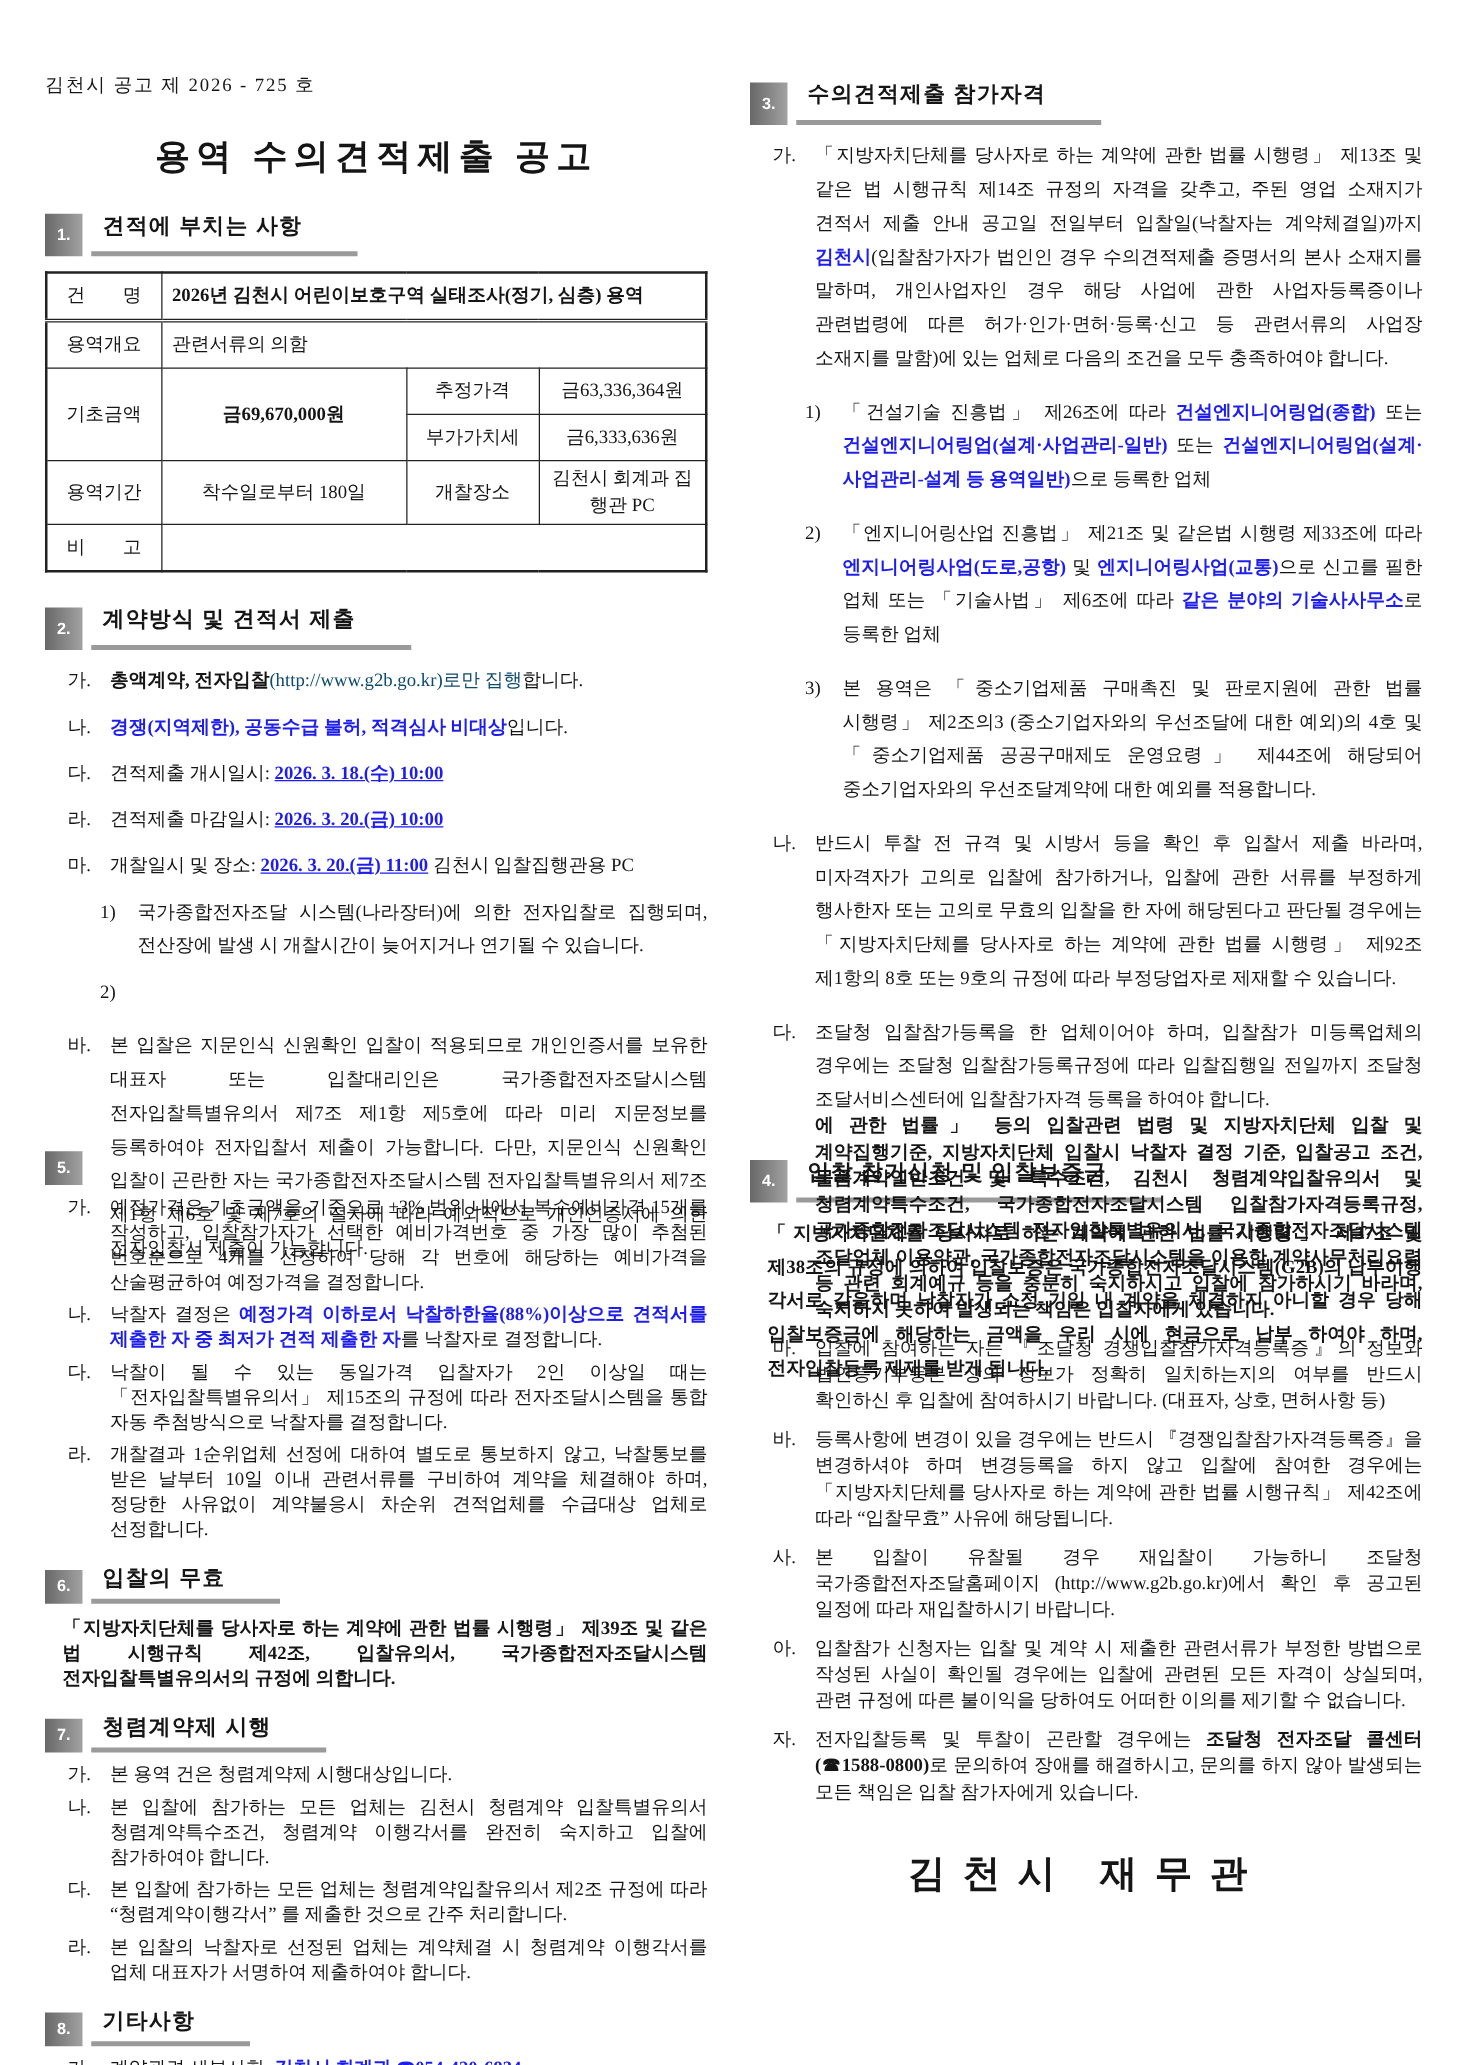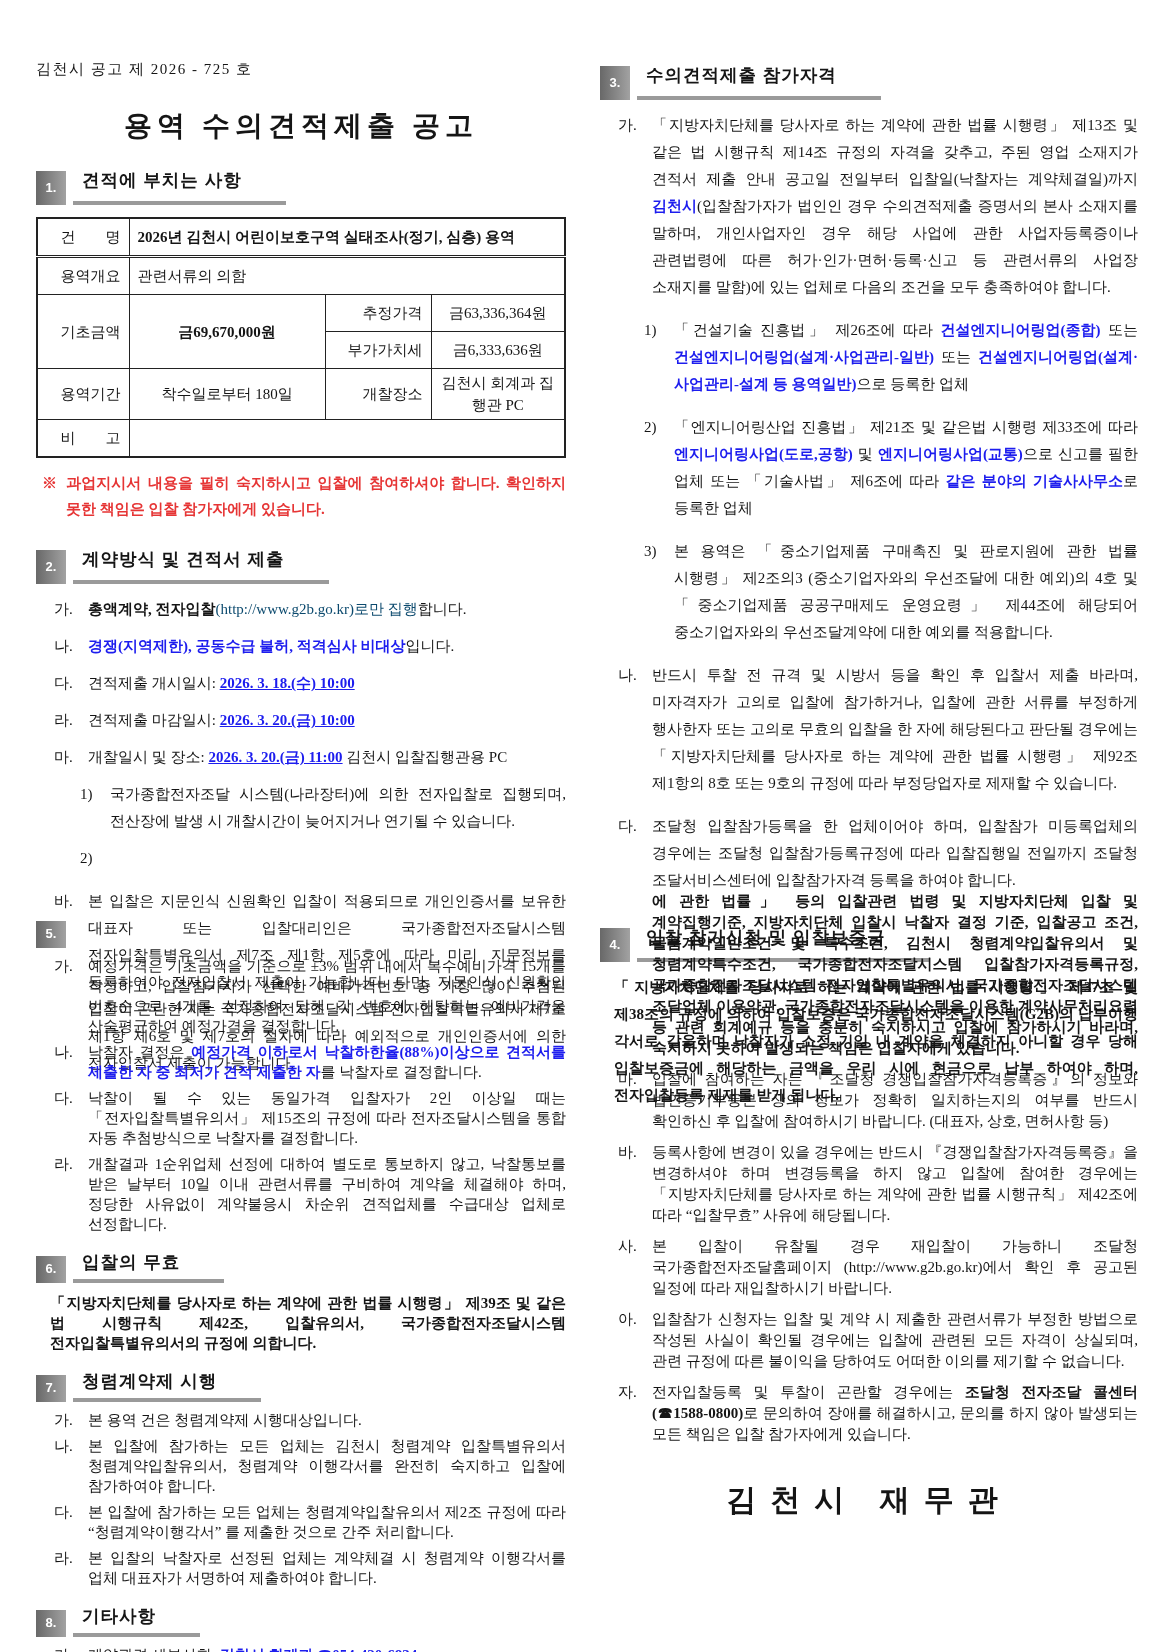--- a/index.html
+++ b/index.html
@@ -30,21 +30,21 @@
   .cont{padding-left:52px;margin-top:0;}
   .b{font-weight:bold;}
   .bl{color:#1d1dee;font-weight:bold;}
   .blu{color:#1d1dee;font-weight:bold;text-decoration:underline;}
   .bn{color:#0c4a6e;}
   .warn{color:#e63535;font-weight:bold;font-size:15px;margin-top:12px;padding-left:30px;text-indent:-24px;
         text-align:justify;word-break:keep-all;line-height:26px;}
   table.info{border-collapse:collapse;width:100%;margin-top:12px;font-size:15px;border:2px solid #222;}
   table.info td{border:1px solid #222;padding:3px 8px;height:30px;line-height:22px;}
   table.info tr.hd td{border-bottom:3px double #222;}
-  td.lab{text-align:right;white-space:pre;}
+  td.lab{text-align:center;white-space:pre;}
   td.c{text-align:center;}
   .date{text-align:center;font-size:16px;letter-spacing:2px;margin-top:34px;}
   .signer{text-align:center;font-size:30px;letter-spacing:14px;font-weight:600;margin-top:44px;
           font-family:"Liberation Serif","DejaVu Serif",serif;}
 </style>
 </head>
 <body>
 
 <div class="col" id="lt">
   <div class="docno">김천시 공고 제 2026 - 725 호</div>
@@ -87,21 +87,20 @@
       <td class="lab">개찰장소</td>
       <td class="c">김천시 회계과 집행관 PC</td>
     </tr>
     <tr>
       <td class="lab">비        고</td>
       <td colspan="3"></td>
     </tr>
   </tbody>
     </table>
 
-  <div class="warn">※ 과업지시서 내용을 필히 숙지하시고 입찰에 참여하셔야 합니다. 확인하지 못한 책임은 입찰 참가자에게 있습니다.</div>
 
   <div class="sec">
     <span class="secnum">2.</span>
     <span class="sectitle">계약방식 및 견적서 제출</span>
   </div>
 
   <div class="item">
     <span class="pre">가.</span>
     <span class="txt"><span class="b">총액계약, 전자입찰</span><span class="bn">(http://www.g2b.go.kr)로만 집행</span><span>합니다.</span></span>
   </div>
@@ -202,21 +201,21 @@
   <div class="sec">
     <span class="secnum">7.</span>
     <span class="sectitle">청렴계약제 시행</span>
   </div>
   <div class="item">
     <span class="pre">가.</span>
     <span class="txt">본 용역 건은 청렴계약제 시행대상입니다.</span>
   </div>
   <div class="item">
     <span class="pre">나.</span>
-    <span class="txt">본 입찰에 참가하는 모든 업체는 김천시 청렴계약 입찰특별유의서 청렴계약입찰유의서, 청렴계약 이행각서를 완전히 숙지하고 입찰에 참가하여야 합니다.</span>
+    <span class="txt">본 입찰에 참가하는 모든 업체는 김천시 청렴계약 입찰특별유의서 청렴계약특수조건, 청렴계약 이행각서를 완전히 숙지하고 입찰에 참가하여야 합니다.</span>
   </div>
   <div class="item">
     <span class="pre">다.</span>
     <span class="txt">본 입찰에 참가하는 모든 업체는 청렴계약입찰유의서 제2조 규정에 따라  “청렴계약이행각서” 를 제출한 것으로 간주 처리합니다.</span>
   </div>
   <div class="item">
     <span class="pre">라.</span>
     <span class="txt">본 입찰의 낙찰자로 선정된 업체는 계약체결 시 청렴계약 이행각서를 업체 대표자가 서명하여 제출하여야 합니다.</span>
   </div>
 

